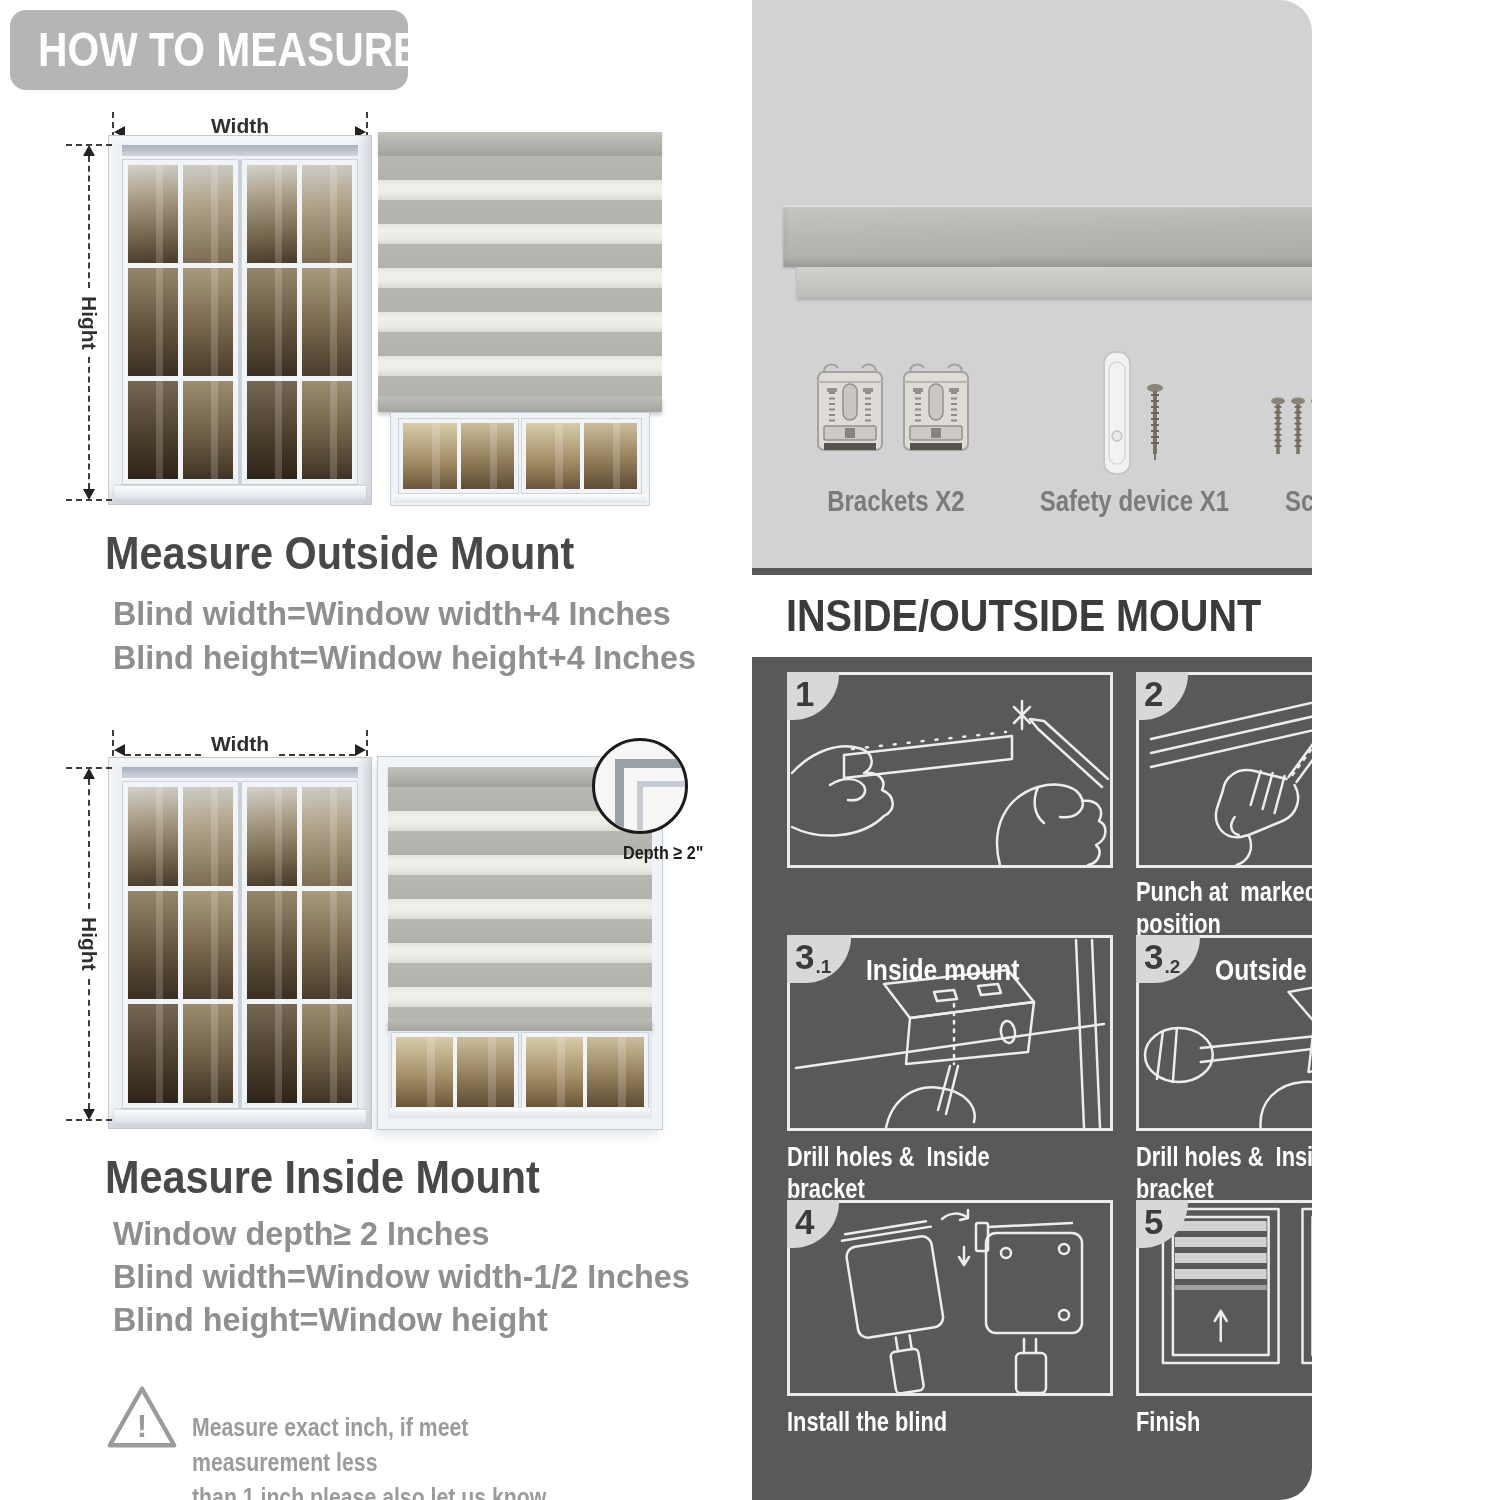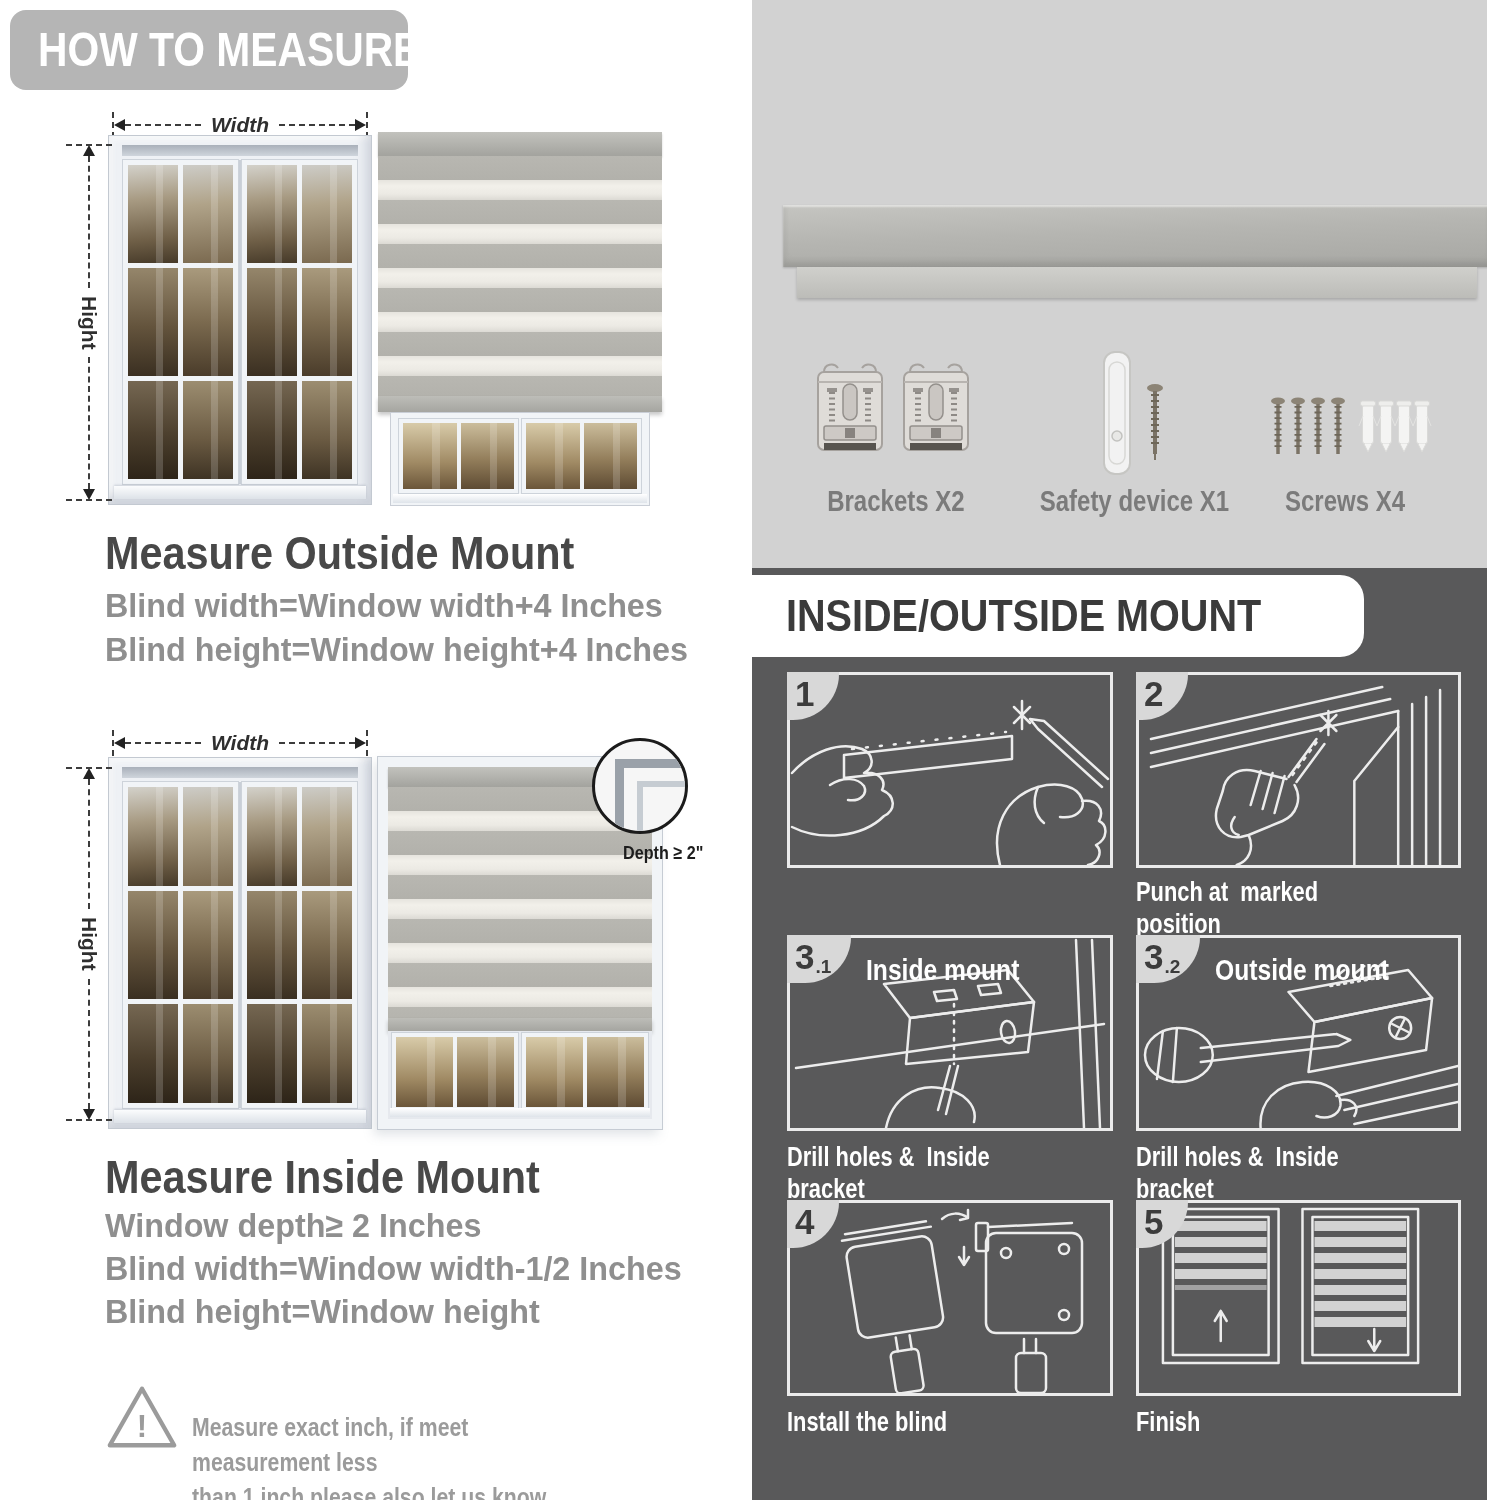--- a/index.html
+++ b/index.html
@@ -1,41 +1,41 @@
 <!DOCTYPE html>
 <html><head>
 <meta charset="utf-8">
 <style>
   html,body{margin:0;padding:0;background:#fff;}
-  .canvas{position:relative;width:1487px;height:1500px;overflow:hidden;background:#ffffff;
-          font-family:"Liberation Sans",sans-serif;}
+  .canvas{position:relative;width:1312px;height:1500px;overflow:hidden;background:#ffffff;
+          font-family:"Liberation Sans",sans-serif;border-radius:32px;}
   .abs{position:absolute;}
   .cond{display:inline-block;transform-origin:0 50%;white-space:nowrap;}
   .cc{transform-origin:50% 50%;}
   .cx70{transform:scaleX(.70);} .cx78{transform:scaleX(.78);} .cx80{transform:scaleX(.80);}
   .cx85{transform:scaleX(.85);} .cx90{transform:scaleX(.90);} .cx95{transform:scaleX(.95);}
 
   
   .pill{position:absolute;box-sizing:border-box;}
   .pill-gray{background:#b5b5b5;border-radius:16px;color:#fff;}
   .htm{left:10px;top:10px;width:398px;height:80px;line-height:80px;padding-left:28px;
        font-size:48px;font-weight:700;}
   .wii{left:752px;top:18px;width:356px;height:114px;line-height:114px;padding-left:40px;
        background:#ffffff;border-radius:0 28px 28px 0;color:#c9c9c9;font-size:40px;font-weight:700;}
   .iom{left:752px;top:575px;width:612px;height:82px;line-height:82px;padding-left:34px;
        background:#ffffff;border-radius:0 24px 24px 0;color:#3b3b3b;font-size:44px;font-weight:700;}
 
   
   .heading{position:absolute;font-size:46px;font-weight:700;color:#484848;margin:0;}
-  .bodyline{position:absolute;font-size:34px;font-weight:700;color:#8f8f8f;margin:0;line-height:40px;}
+  .bodyline{position:absolute;font-size:34px;font-weight:700;color:#8f8f8f;margin:8px;line-height:40px;}
   .note-text{position:absolute;font-size:25px;font-weight:700;color:#9b9b9b;line-height:35px;
              white-space:pre-line;margin:0;}
 
   
-  .h-arrow{position:absolute;display:flex;align-items:center;height:26px;font-style:italic;}
+  .h-arrow{position:absolute;display:flex;align-items:flex-end;height:26px;}
   .hline{flex:1;height:0;border-top:2px dashed #3c3c3c;}
   .hlabel{font-size:21px;font-weight:700;color:#2f2f2f;padding:0 10px;white-space:nowrap;}
   .ah{width:0;height:0;flex:0 0 auto;}
   .ah-l{border-top:6px solid transparent;border-bottom:6px solid transparent;border-right:11px solid #222;}
   .ah-r{border-top:6px solid transparent;border-bottom:6px solid transparent;border-left:11px solid #222;}
   .ah-u{border-left:6px solid transparent;border-right:6px solid transparent;border-bottom:11px solid #222;}
   .ah-d{border-left:6px solid transparent;border-right:6px solid transparent;border-top:11px solid #222;}
   .vtick{width:0;height:26px;border-left:2px dashed #3c3c3c;flex:0 0 auto;}
   .v-arrow{position:absolute;display:flex;flex-direction:column;align-items:center;width:34px;}
   .vline{flex:1;width:0;border-left:2px dashed #3c3c3c;}

